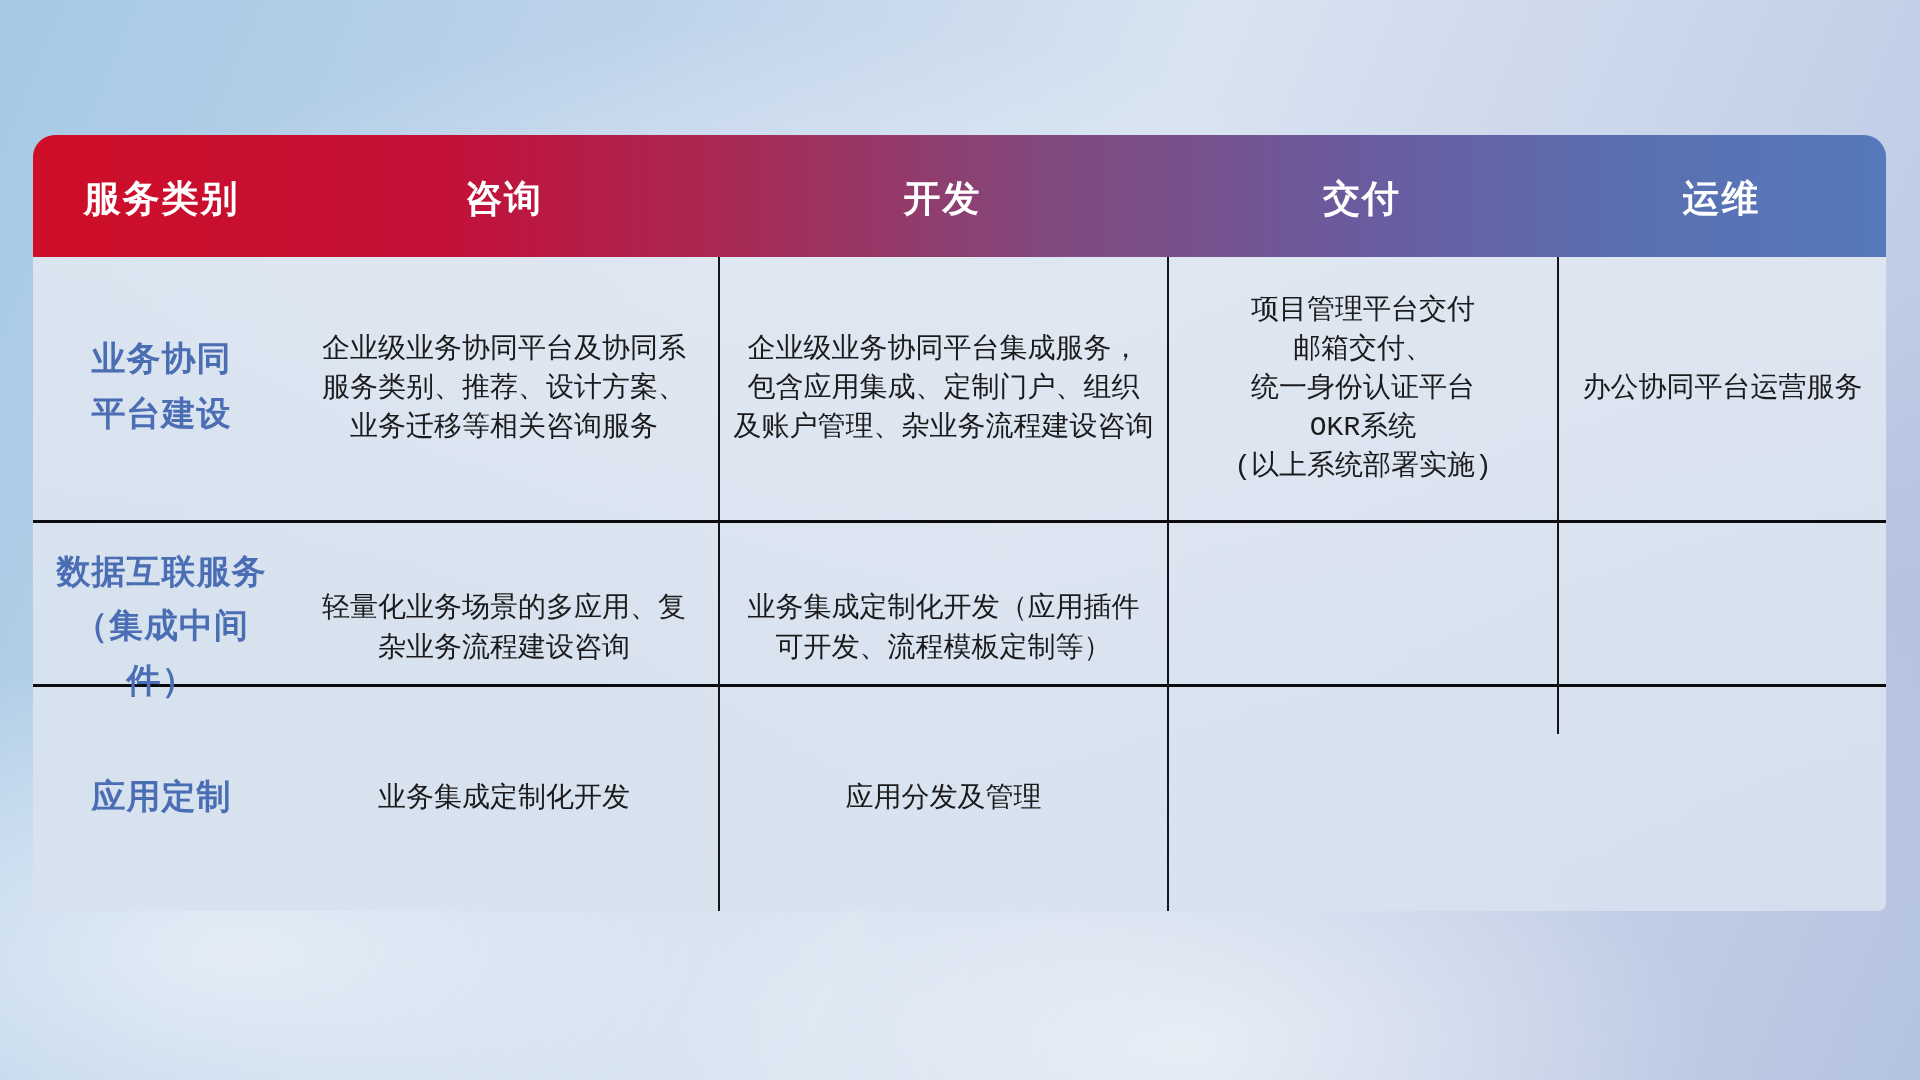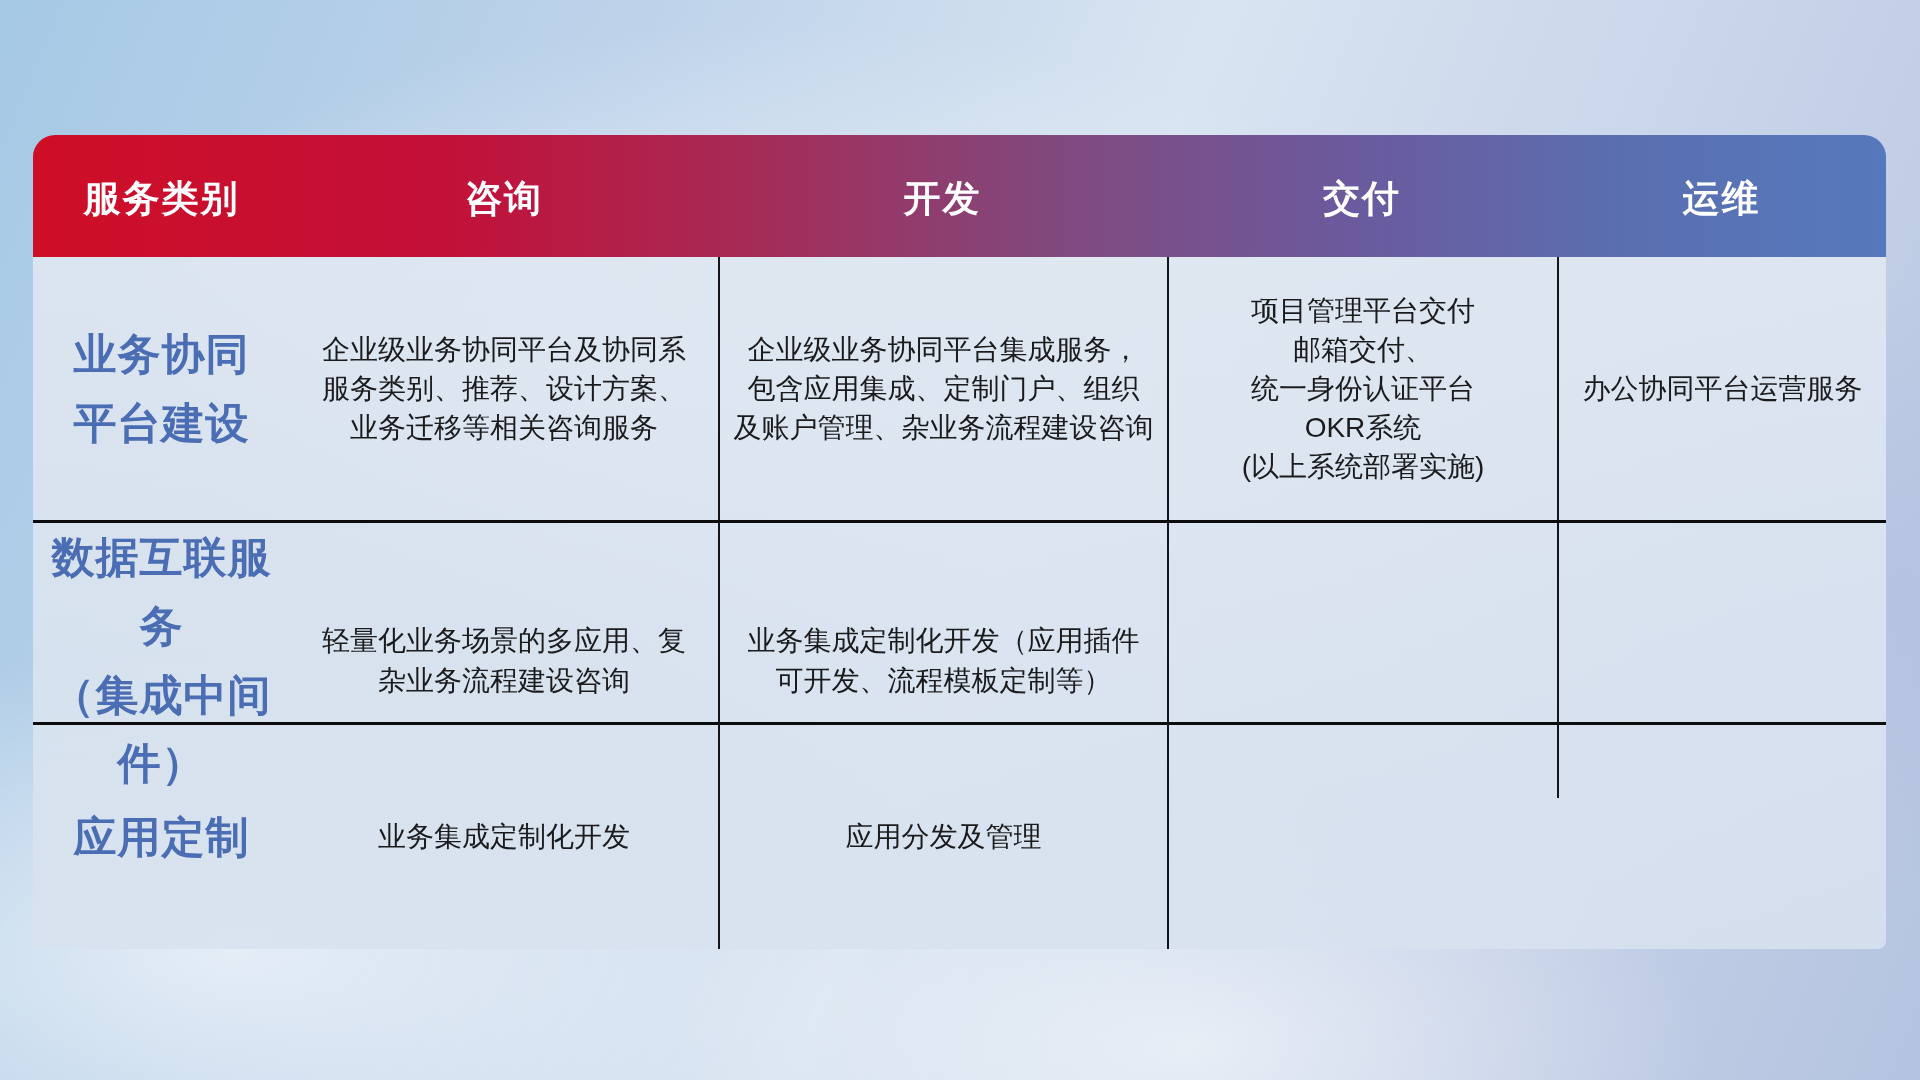--- a/index.html
+++ b/index.html
@@ -11,20 +11,21 @@
       radial-gradient(ellipse 45% 40% at 62% 97%, rgba(255,255,255,0.55), transparent 60%),
       radial-gradient(ellipse 40% 45% at 97% 55%, rgba(176,190,224,0.55), transparent 65%),
       radial-gradient(ellipse 50% 40% at 40% 30%, rgba(230,238,247,0.75), transparent 70%),
       linear-gradient(112deg, #a6c9e5 0%, #bed3ea 28%, #d8e4f1 52%, #c6d2e8 78%, #b4c3e0 100%);
   }
 
   .panel {
     position: absolute;
     left: 33px; top: 135px;
     width: 1853px;
+    font-family: Liberation Mono, monospace;
   }
 
   .thead {
     display: grid;
     grid-template-columns: 257px 428px 449px 390px 329px;
     height: 122px;
     border-radius: 22px 22px 0 0;
     background: linear-gradient(90deg,
       var(--header_red, #ce0e27) 0%,
       #c31038 22%,
@@ -44,37 +45,37 @@
 
   .tbody {
     background: linear-gradient(180deg, rgba(223,231,241,0.92), rgba(216,226,239,0.88));
     border-radius: 0 0 8px 8px;
   }
   .row {
     display: grid;
     grid-template-columns: 257px 428px 449px 390px 329px;
   }
   .row.r0 { height: 263px; }
-  .row.r1 { height: 202px; border-top: 3px solid #0c0c0e; }
+  .row.r1 { height: 164px; border-top: 3px solid #0c0c0e; }
   .row.r2 { height: 227px; border-top: 3px solid #0c0c0e; }
 
   .cell {
     display: flex; align-items: center; justify-content: center;
     text-align: center;
     white-space: pre-line;
     color: #1b1b1d;
     font-size: 28px;
     line-height: 1.40;
-    padding: 0 10px;
+    padding: 24px 10px;
   }
   .cell.vline { border-left: 2px solid #16161a; }
   .cell.cat {
     color: var(--category_blue, #4a6db4);
     font-weight: bold;
-    font-size: 43px;
+    font-size: 34px;
     line-height: 1.60;
     letter-spacing: 1px;
   }
 </style>
 </head>
 <body>
 
 <div class="panel">
 
   <div class="thead">

